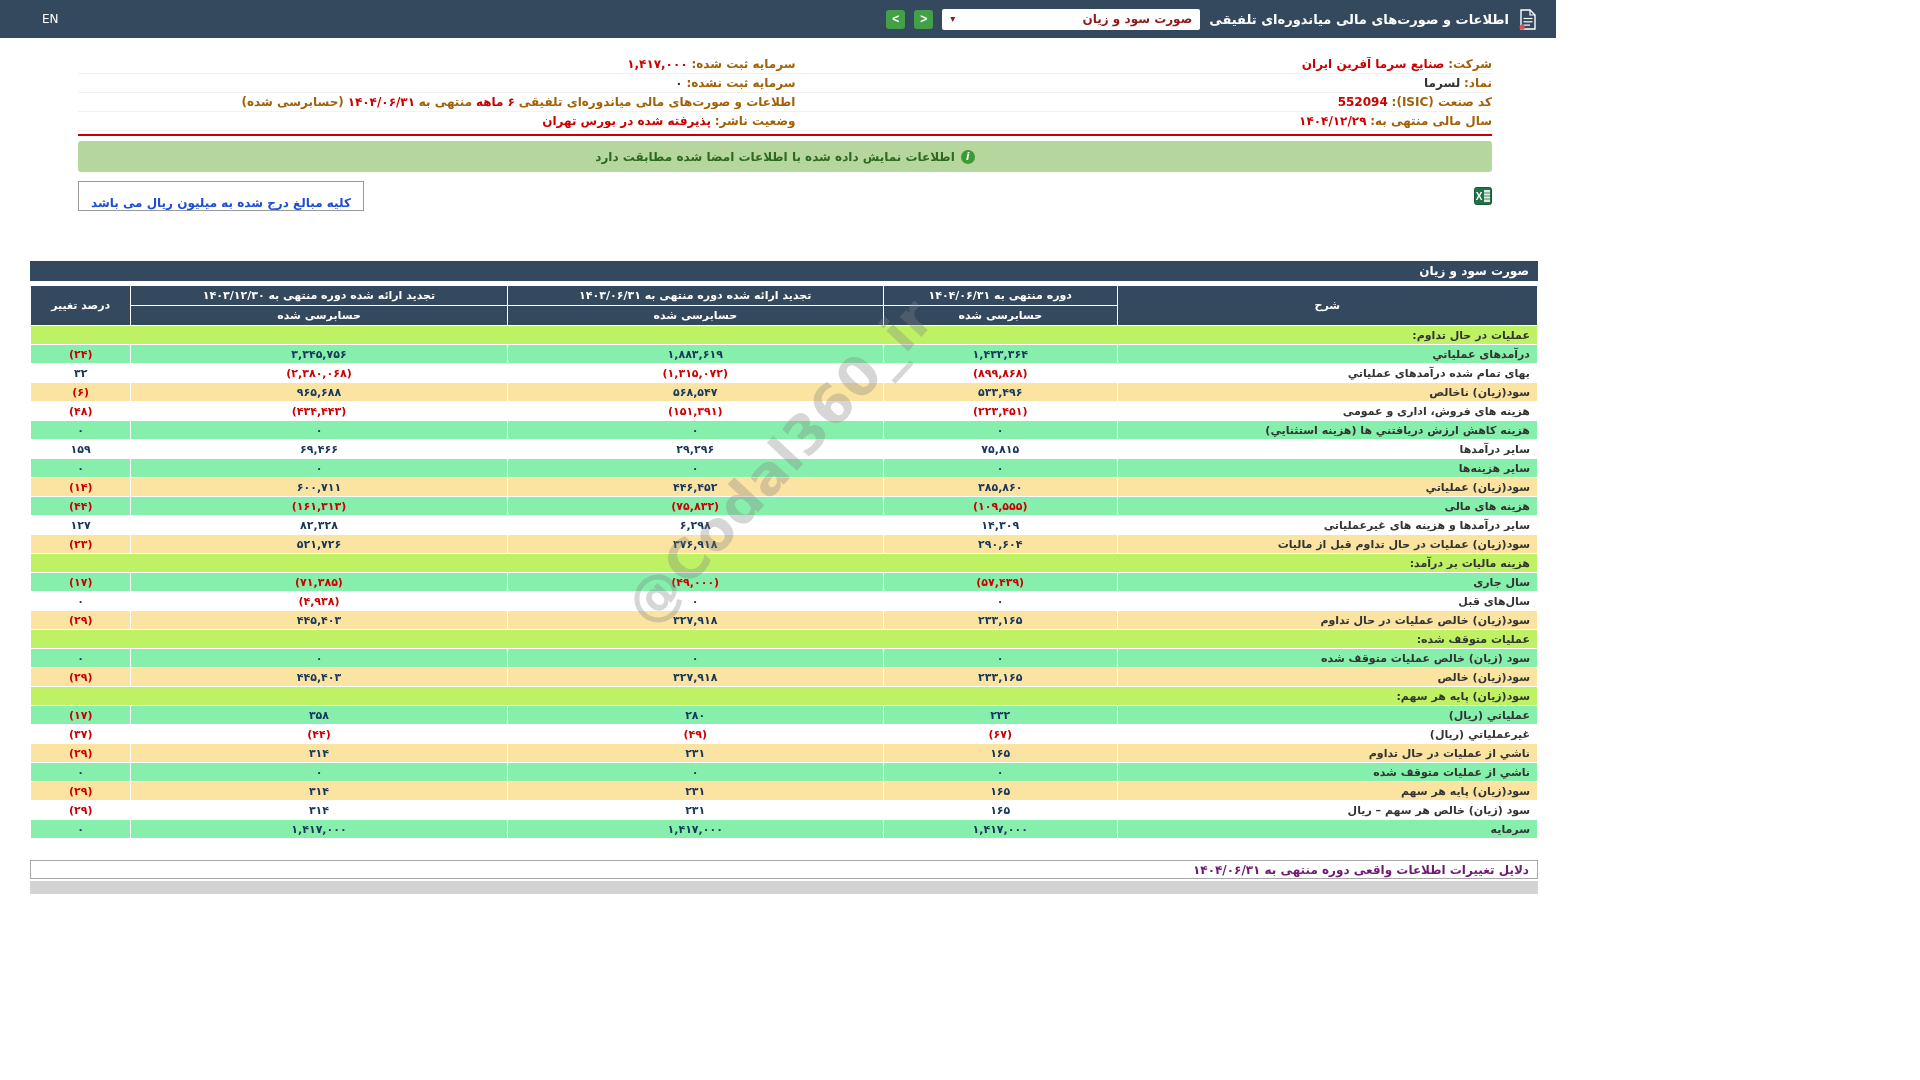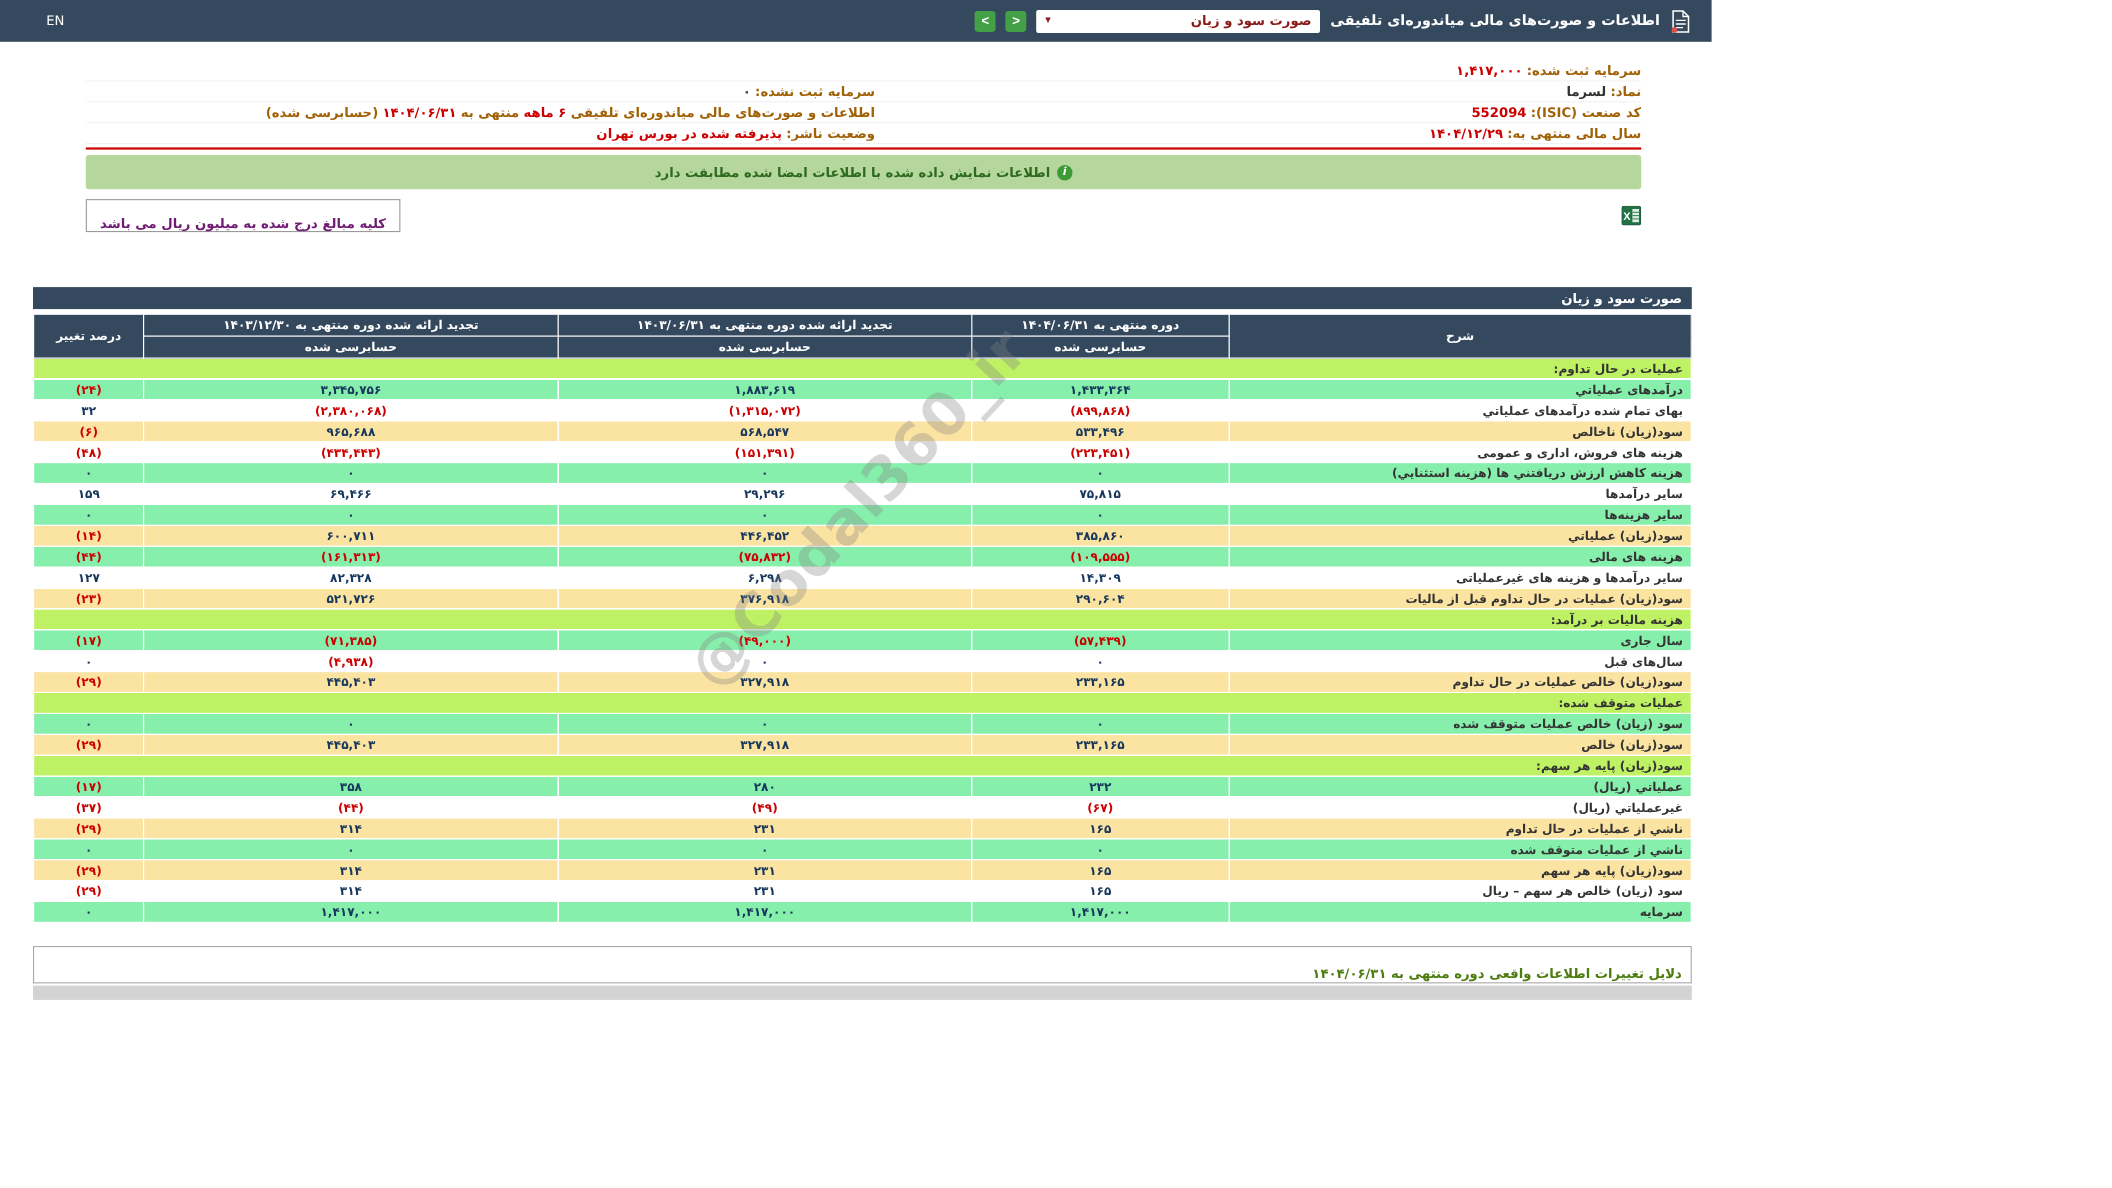--- a/index.html
+++ b/index.html
@@ -63,21 +63,21 @@
   .info-icon::before { content: "i"; }
 
   
   .note-row {
     margin: 9px 64px 0 78px;
     display: flex; justify-content: space-between; align-items: center;
   }
   .excel-btn { background: none; border: none; padding: 0; cursor: pointer; line-height: 0; }
   .unit-note {
     border: 1px solid #9a9a9a; background: #fff; padding: 14px 12px;
-    font-size: 12px; font-weight: bold; color: #701a75; height: 14px; line-height: 15px;
+    font-size: 12px; font-weight: bold; color: #1d4ed8; height: 14px; line-height: 15px;
   }
 
   
   .pl-section { margin: 50px 18px 0 30px; }
   .pl-title {
     background: #34495e; color: #fff; font-size: 12px; font-weight: bold;
     height: 20px; line-height: 20px; padding: 0 9px; margin-bottom: 4px;
   }
   table.pl { width: 100%; border-collapse: collapse; table-layout: fixed; }
   col.c-desc { width: 419px; } col.c-p1 { width: 233px; }
@@ -101,21 +101,21 @@
   .watermark {
     position: absolute; top: 430px; left: 540px; width: 480px; text-align: center;
     transform: rotate(-47deg); font-size: 54px; font-weight: bold; letter-spacing: 1px;
     color: rgba(130,130,130,0.33); direction: ltr; pointer-events: none; z-index: 20;
   }
 
   
   .reasons { margin: 21px 18px 0 30px; }
   .reasons-bar {
     border: 1px solid #a8a8a8; background: #fff; height: 19px; line-height: 17px;
-    padding: 16px 8px; font-size: 12px; font-weight: bold; color: #4d7c0f;
+    padding: 1px 8px; font-size: 12px; font-weight: bold; color: #701a75;
   }
   .reasons-gray { margin-top: 2px; height: 13px; background: #d3d3d3; }
 </style>
 </head>
 <body>
 
 <div class="app">
 
   <header class="navbar">
     <div class="nav-group">
@@ -135,20 +135,24 @@
         <span class="caret"></span>
       </div>
       <button class="nav-btn">&gt;</button>
       <button class="nav-btn">&lt;</button>
     </div>
     <a class="lang">EN</a>
   </header>
 
   <section class="company">
     <div class="c-row">
+      <div class="c-cell">
+        <span class="c-label">شرکت:</span>
+        <span class="c-value red">صنایع سرما آفرین ایران</span>
+      </div>
       <div class="c-cell">
         <span class="c-label">سرمایه ثبت شده:</span>
         <span class="c-value red">۱,۴۱۷,۰۰۰</span>
       </div>
     </div>
     <div class="c-row">
       <div class="c-cell">
         <span class="c-label">نماد:</span>
         <span class="c-value">لسرما</span>
       </div>

